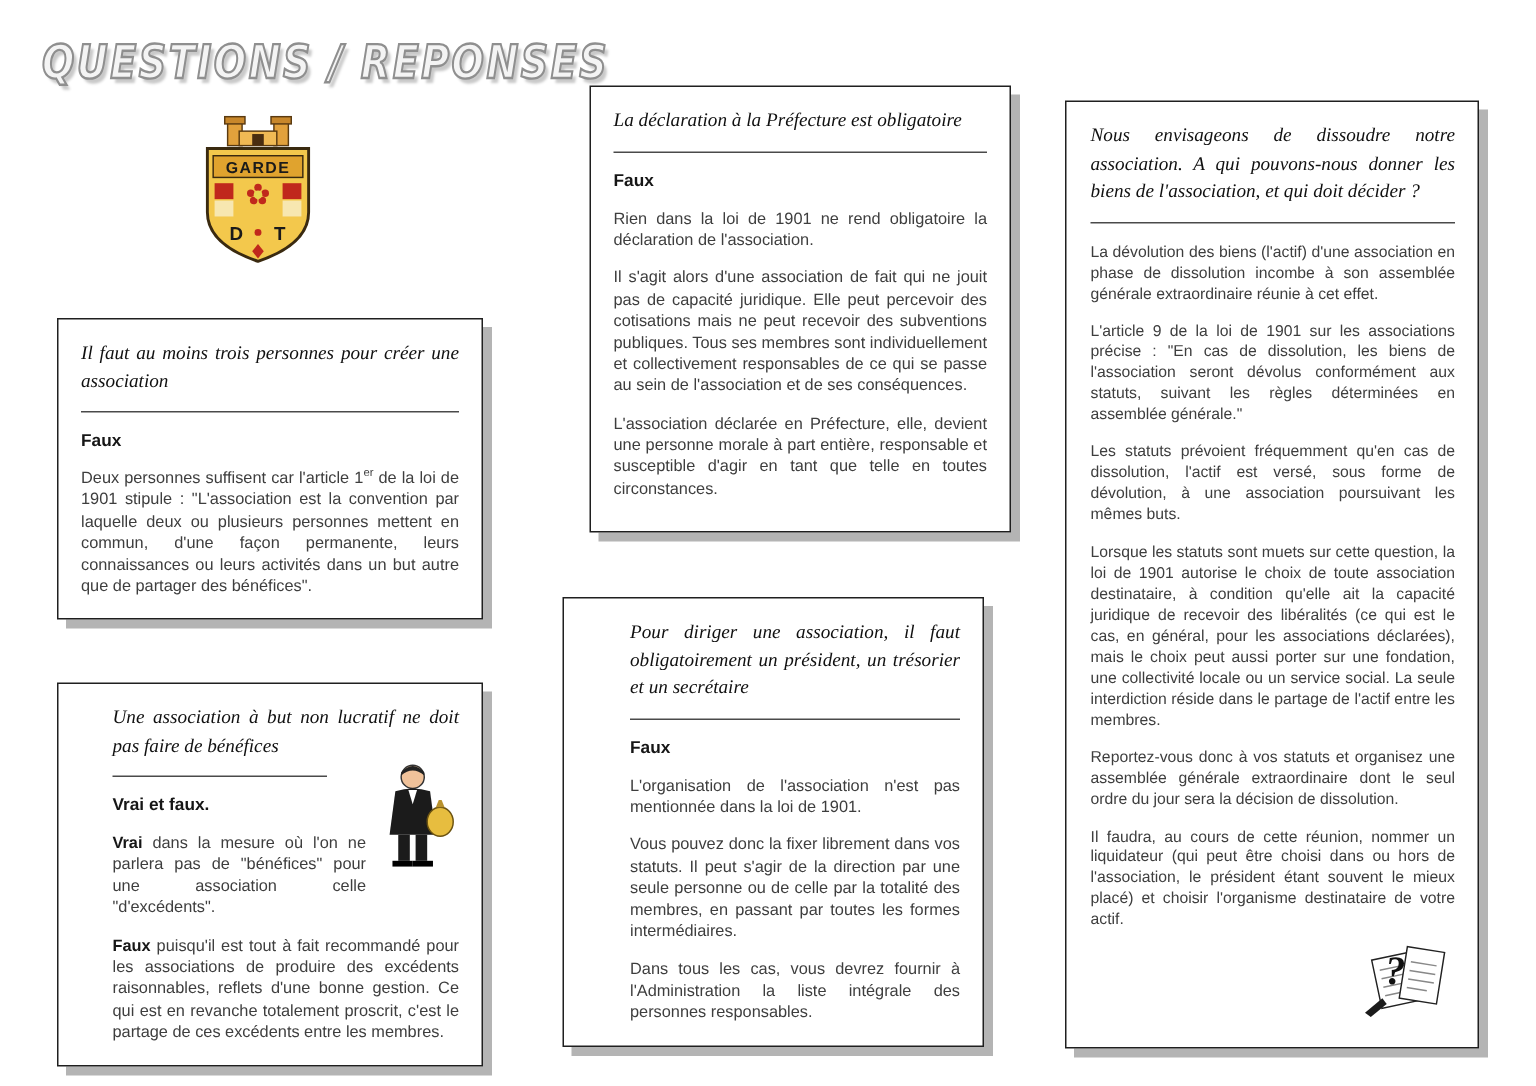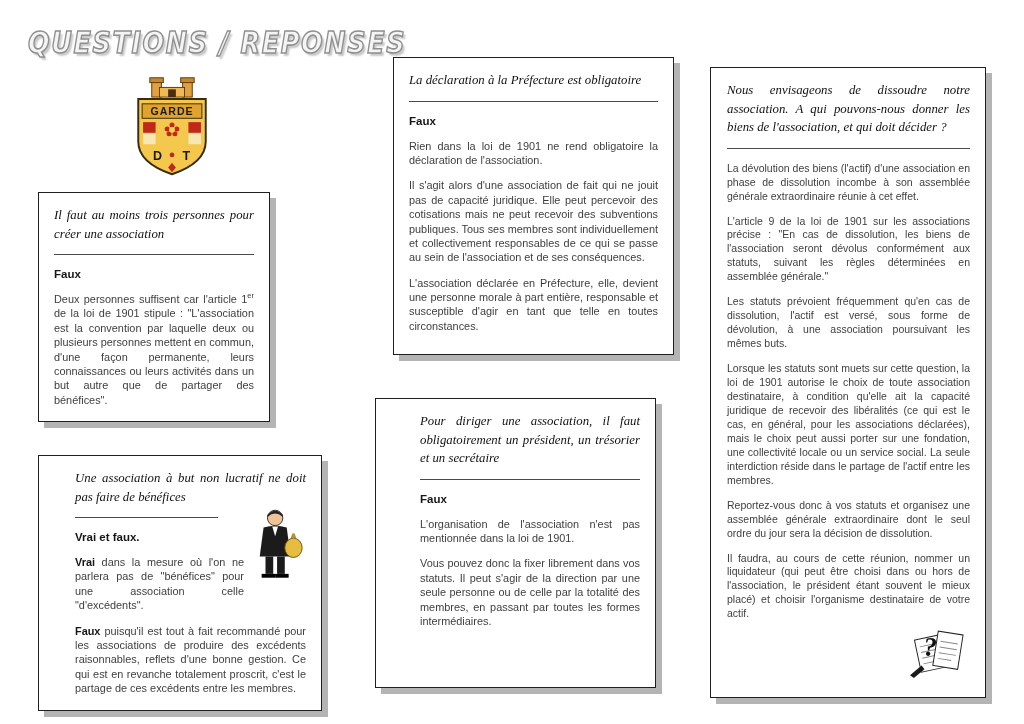--- a/index.html
+++ b/index.html
@@ -31,21 +31,21 @@
   .rule { border-top:1px solid #4a4a4a; height:0; margin:11px 0 13px; }
   .rule.short { width:62%; }
   .verdict { font-size:11.5px; font-weight:bold; color:#161616; margin:0 0 12px; }
   .qbox p.body {
     font-size:10.9px; line-height:1.32; color:#3e3e3e; text-align:justify;
     margin:0 0 11px;
   }
   .qbox p.body:last-of-type { margin-bottom:0; }
   .qbox p.body b { color:#161616; }
   sup { font-size:7.5px; vertical-align:super; line-height:0; }
-  #box-l1 { left:38px;  top:192px; width:232px; }
+  #box-l1 { left:38px;  top:212px; width:284px; }
   #box-l2 { left:38px;  top:455px; width:284px; min-height:212px;padding-left:36px; }
   #box-m1 { left:393px; top:57px;  width:281px; min-height:298px; }
   #box-m2 { left:375px; top:398px; width:281px; min-height:290px;padding-left:44px; }
   #box-r1 { left:710px; top:67px;  width:276px; min-height:600px;padding-left:16px; }
   #box-r1 p.body { font-size:10.5px; line-height:1.33; }
   .man-wrap { float:right; width:54px; height:74px; margin:0 0 4px 8px; }
   .papers-row { text-align:right; margin-top:2px; }
   .papers-row svg { display:inline-block; }
 </style>
 </head>
@@ -124,20 +124,21 @@
     <p class="body">Il s'agit alors d'une association de fait qui ne jouit pas de capacité juridique. Elle peut percevoir des cotisations mais ne peut recevoir des subventions publiques. Tous ses membres sont individuellement et collectivement responsables de ce qui se passe au sein de l'association et de ses conséquences.</p>
     <p class="body">L'association déclarée en Préfecture, elle, devient une personne morale à part entière, responsable et susceptible d'agir en tant que telle en toutes circonstances.</p>
   </section>
 
   <section class="qbox" id="box-m2">
     <h2>Pour diriger une association, il faut obligatoirement un président, un trésorier et un secrétaire</h2>
     <div class="rule"></div>
     <p class="verdict">Faux</p>
     <p class="body">L'organisation de l'association n'est pas mentionnée dans la loi de 1901.</p>
     <p class="body">Vous pouvez donc la fixer librement dans vos statuts. Il peut s'agir de la direction par une seule personne ou de celle par la totalité des membres, en passant par toutes les formes intermédiaires.</p>
+    <p class="body">Dans tous les cas, vous devrez fournir à l'Administration la liste intégrale des personnes responsables.</p>
   </section>
 
   <section class="qbox" id="box-r1">
     <h2>Nous envisageons de dissoudre notre association. A qui pouvons-nous donner les biens de l'association, et qui doit décider ?</h2>
     <div class="rule"></div>
     <p class="body">La dévolution des biens (l'actif) d'une association en phase de dissolution incombe à son assemblée générale extraordinaire réunie à cet effet.</p>
     <p class="body">L'article 9 de la loi de 1901 sur les associations précise : "En cas de dissolution, les biens de l'association seront dévolus conformément aux statuts, suivant les règles déterminées en assemblée générale."</p>
     <p class="body">Les statuts prévoient fréquemment qu'en cas de dissolution, l'actif est versé, sous forme de dévolution, à une association poursuivant les mêmes buts.</p>
     <p class="body">Lorsque les statuts sont muets sur cette question, la loi de 1901 autorise le choix de toute association destinataire, à condition qu'elle ait la capacité juridique de recevoir des libéralités (ce qui est le cas, en général, pour les associations déclarées), mais le choix peut aussi porter sur une fondation, une collectivité locale ou un service social. La seule interdiction réside dans le partage de l'actif entre les membres.</p>
     <p class="body">Reportez-vous donc à vos statuts et organisez une assemblée générale extraordinaire dont le seul ordre du jour sera la décision de dissolution.</p>

